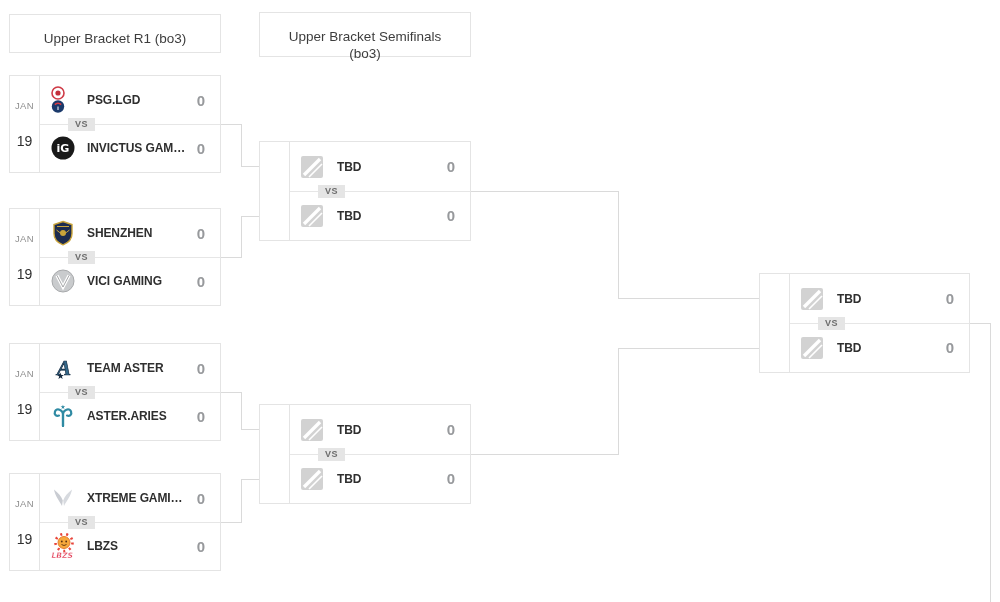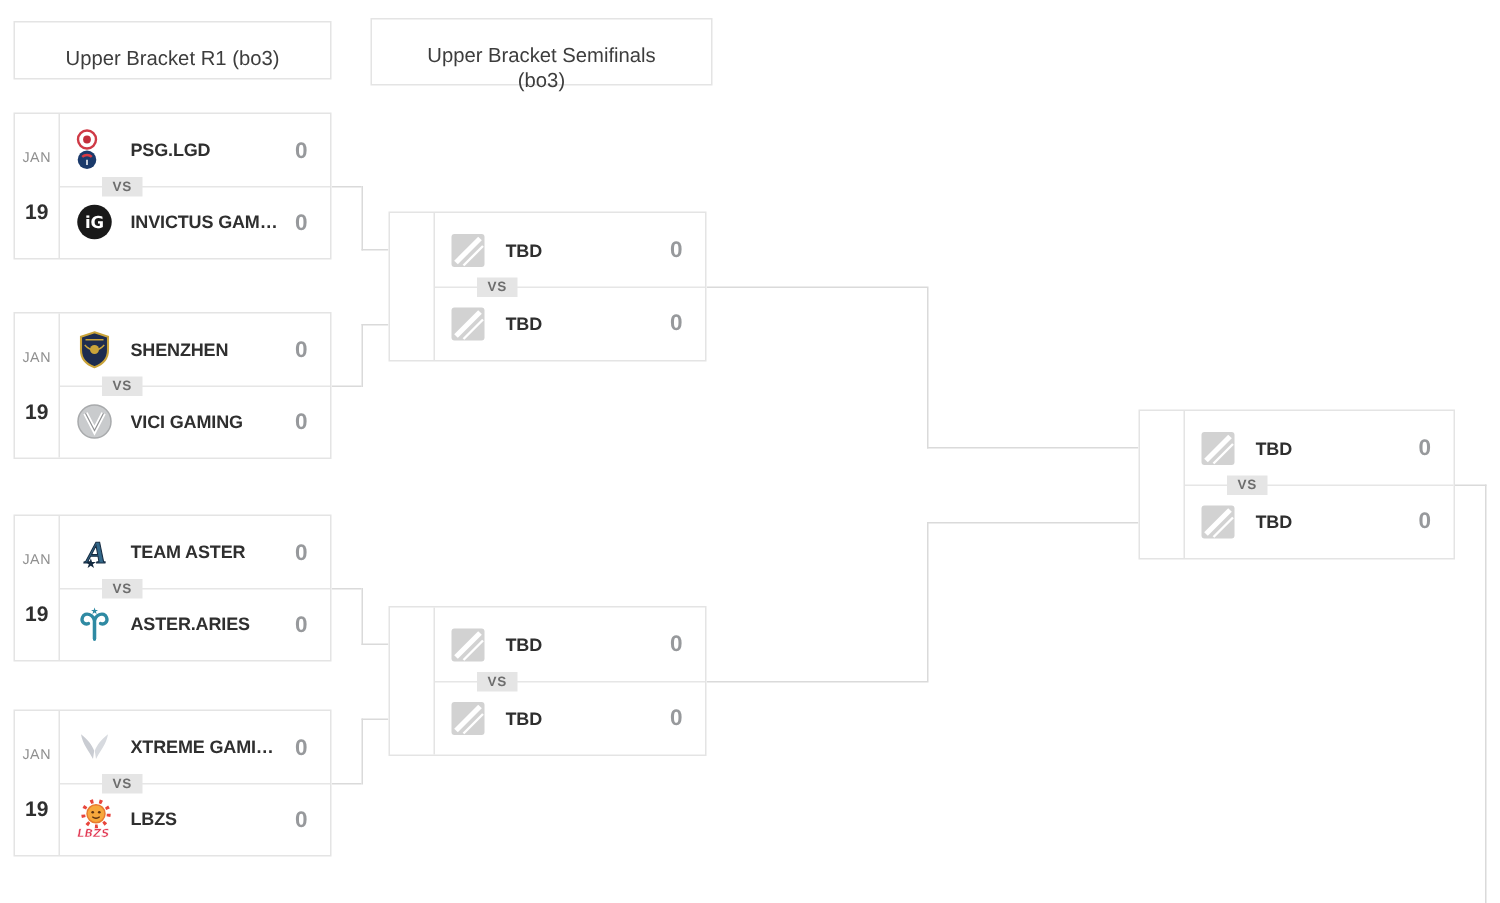--- a/index.html
+++ b/index.html
@@ -17,21 +17,21 @@
   
   .match {
     position:absolute; box-sizing:border-box; display:flex;
     border:1px solid #e4e4e4; background:#fff;
   }
   .date-cell {
     width:29px; flex:0 0 29px; border-right:1px solid #e4e4e4;
     display:flex; flex-direction:column; align-items:center; justify-content:center;gap:22px;
   }
   .date-cell .month { font-size:9.5px; color:#8f8f8f; letter-spacing:.4px; line-height:11px; }
-  .date-cell .day   { font-size:14px; font-weight:bold; color:#2f2f2f; line-height:16px; }
+  .date-cell .day   { font-size:14px; font-weight:normal; color:#2f2f2f; line-height:16px; }
   .teams { flex:1; position:relative; display:flex; flex-direction:column; min-width:0; }
   .team-row {
     flex:1; display:flex; align-items:center;
     padding:0 15px 0 10px; min-width:0;
   }
   .logo { width:28px; flex:0 0 28px; display:flex; align-items:center; justify-content:flex-start; }
   .team-name {
     flex:1; margin-left:9px; font-size:12px; font-weight:bold; color:#2f2f2f;
     letter-spacing:-0.1px; white-space:nowrap; overflow:hidden;
   }
@@ -48,21 +48,21 @@
   .cx { position:absolute; background:#dadada; }
 </style>
 </head>
 <body>
 
 <div class="canvas">
 
   <div class="round-header" style="left:9px;top:14px;width:212px;height:39px">
     <span>Upper Bracket R1 (bo3)</span>
   </div>
-  <div class="round-header" style="left:247px;top:12px;width:228px;height:45px">
+  <div class="round-header" style="left:259px;top:12px;width:212px;height:45px">
     <span>Upper Bracket Semifinals (bo3)</span>
   </div>
 
   <div class="cx" style="left:221px;top:124px;width:20px;height:1px"></div>
   <div class="cx" style="left:241px;top:124px;width:1px;height:43px"></div>
   <div class="cx" style="left:241px;top:166px;width:18px;height:1px"></div>
 
   <div class="cx" style="left:221px;top:257px;width:20px;height:1px"></div>
   <div class="cx" style="left:241px;top:216px;width:1px;height:42px"></div>
   <div class="cx" style="left:241px;top:216px;width:18px;height:1px"></div>

